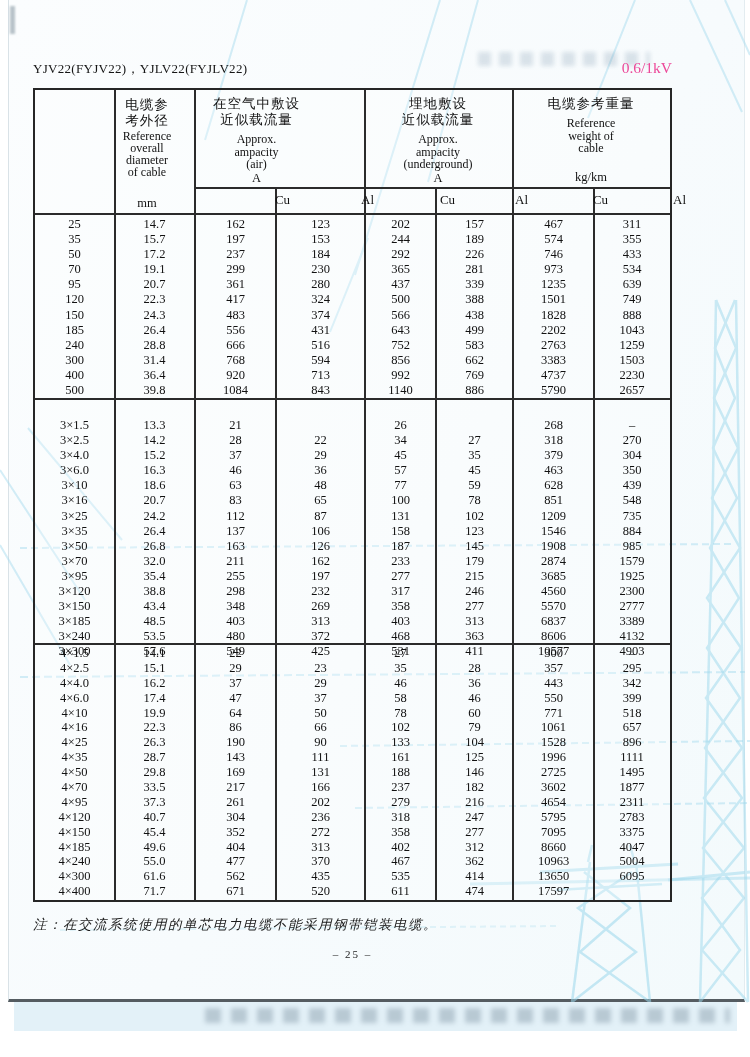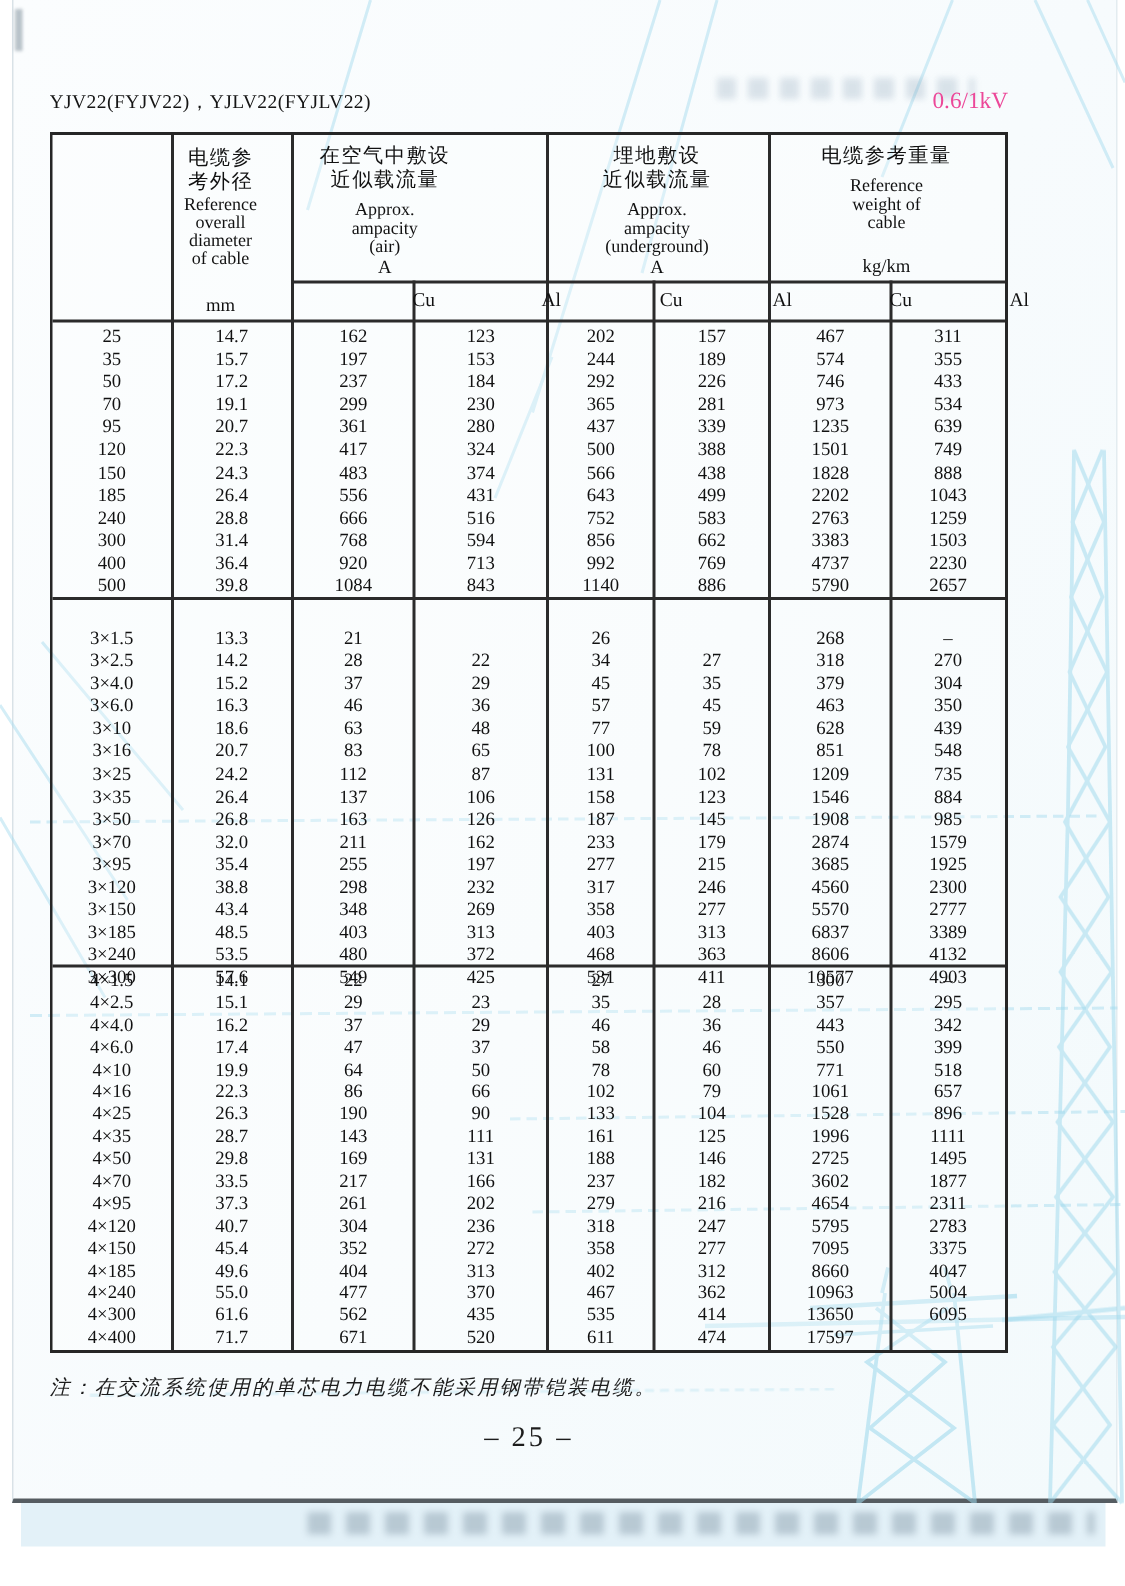--- a/index.html
+++ b/index.html
@@ -86,21 +86,21 @@
   .tblock3{top:553px;height:257px;grid-auto-rows:14.9px;padding-top:3px;}
   .cell{font-size:12.5px;text-align:center;white-space:nowrap;overflow:visible;}
 
   
   .footnote{
     position:absolute;left:33px;top:916px;width:620px;
     font-size:13.5px;font-style:italic;letter-spacing:1.5px;color:#1c1c1c;
   }
   .page-number{
     position:absolute;left:33px;top:948px;width:639px;text-align:center;
-    font-size:19px;letter-spacing:2px;color:#1c1c1c;
+    font-size:11px;letter-spacing:2px;color:#1c1c1c;
   }
 </style>
 </head>
 <body>
 
 <div class="page"></div>
 
 <svg class="wm" width="750" height="1057" viewBox="0 0 750 1057">
   <g stroke="#a9dcef" stroke-width="2" fill="none" opacity="0.5">
     <path d="M247 0 L205 140"></path>

